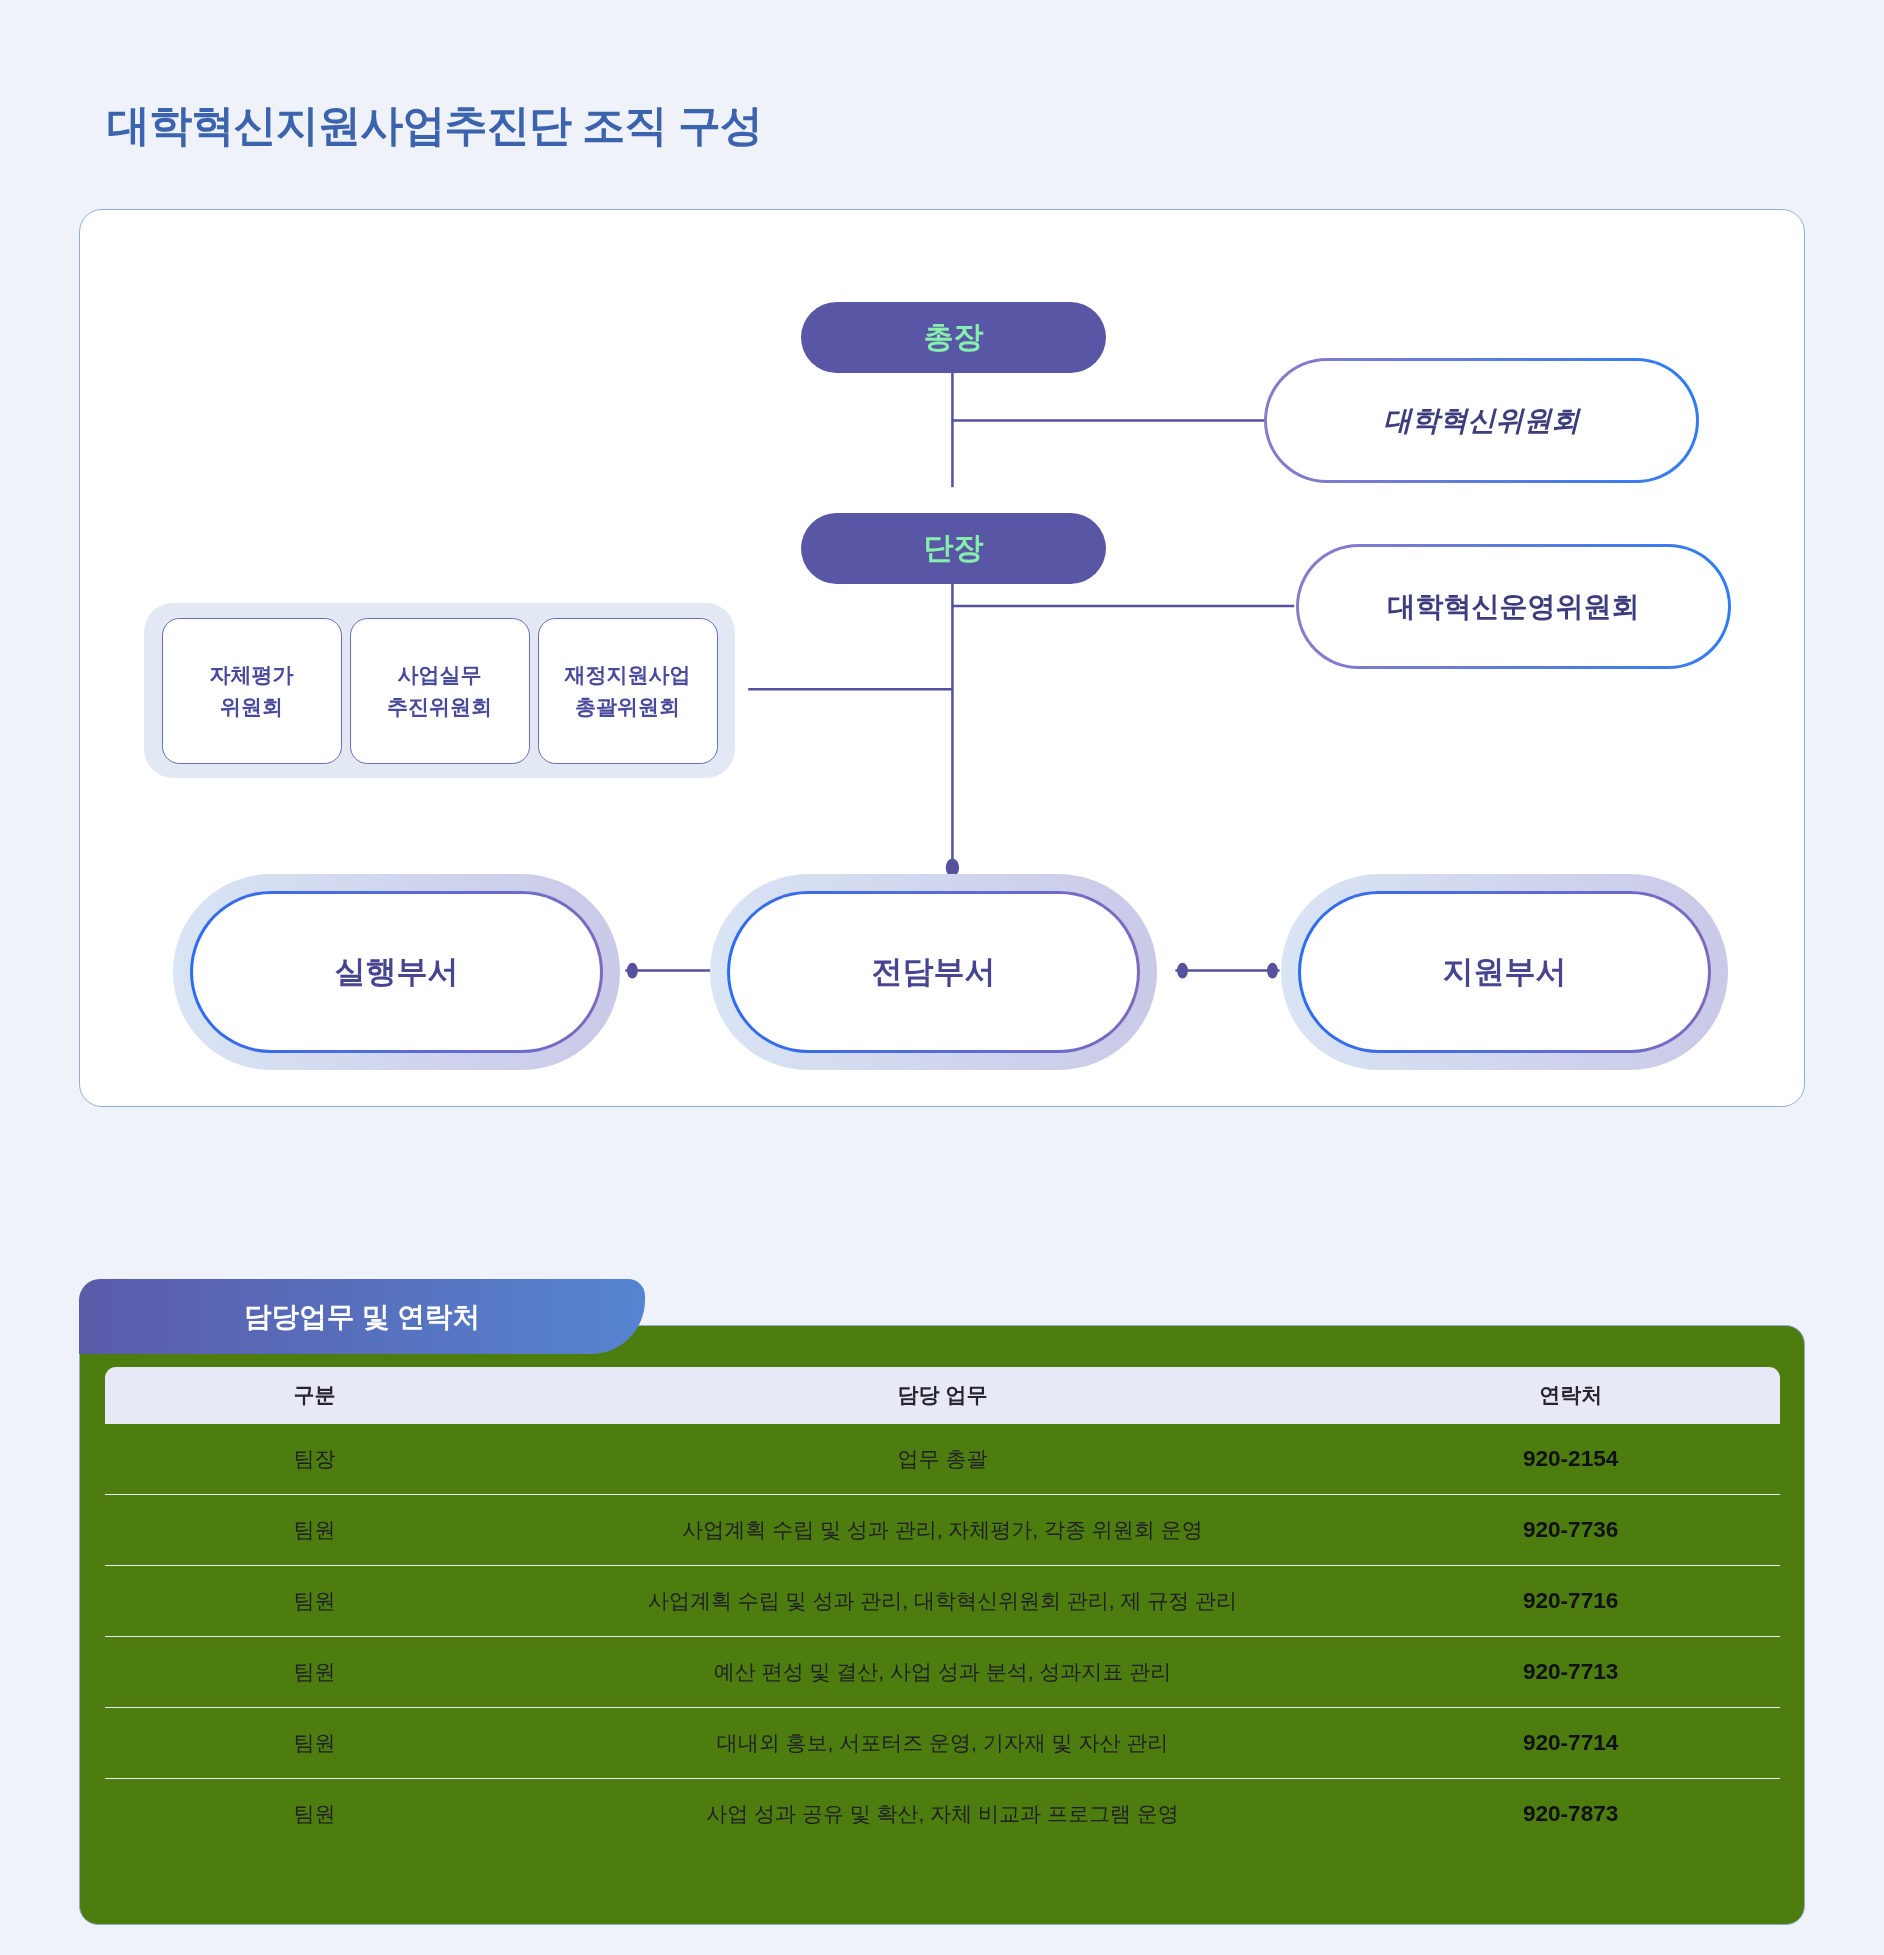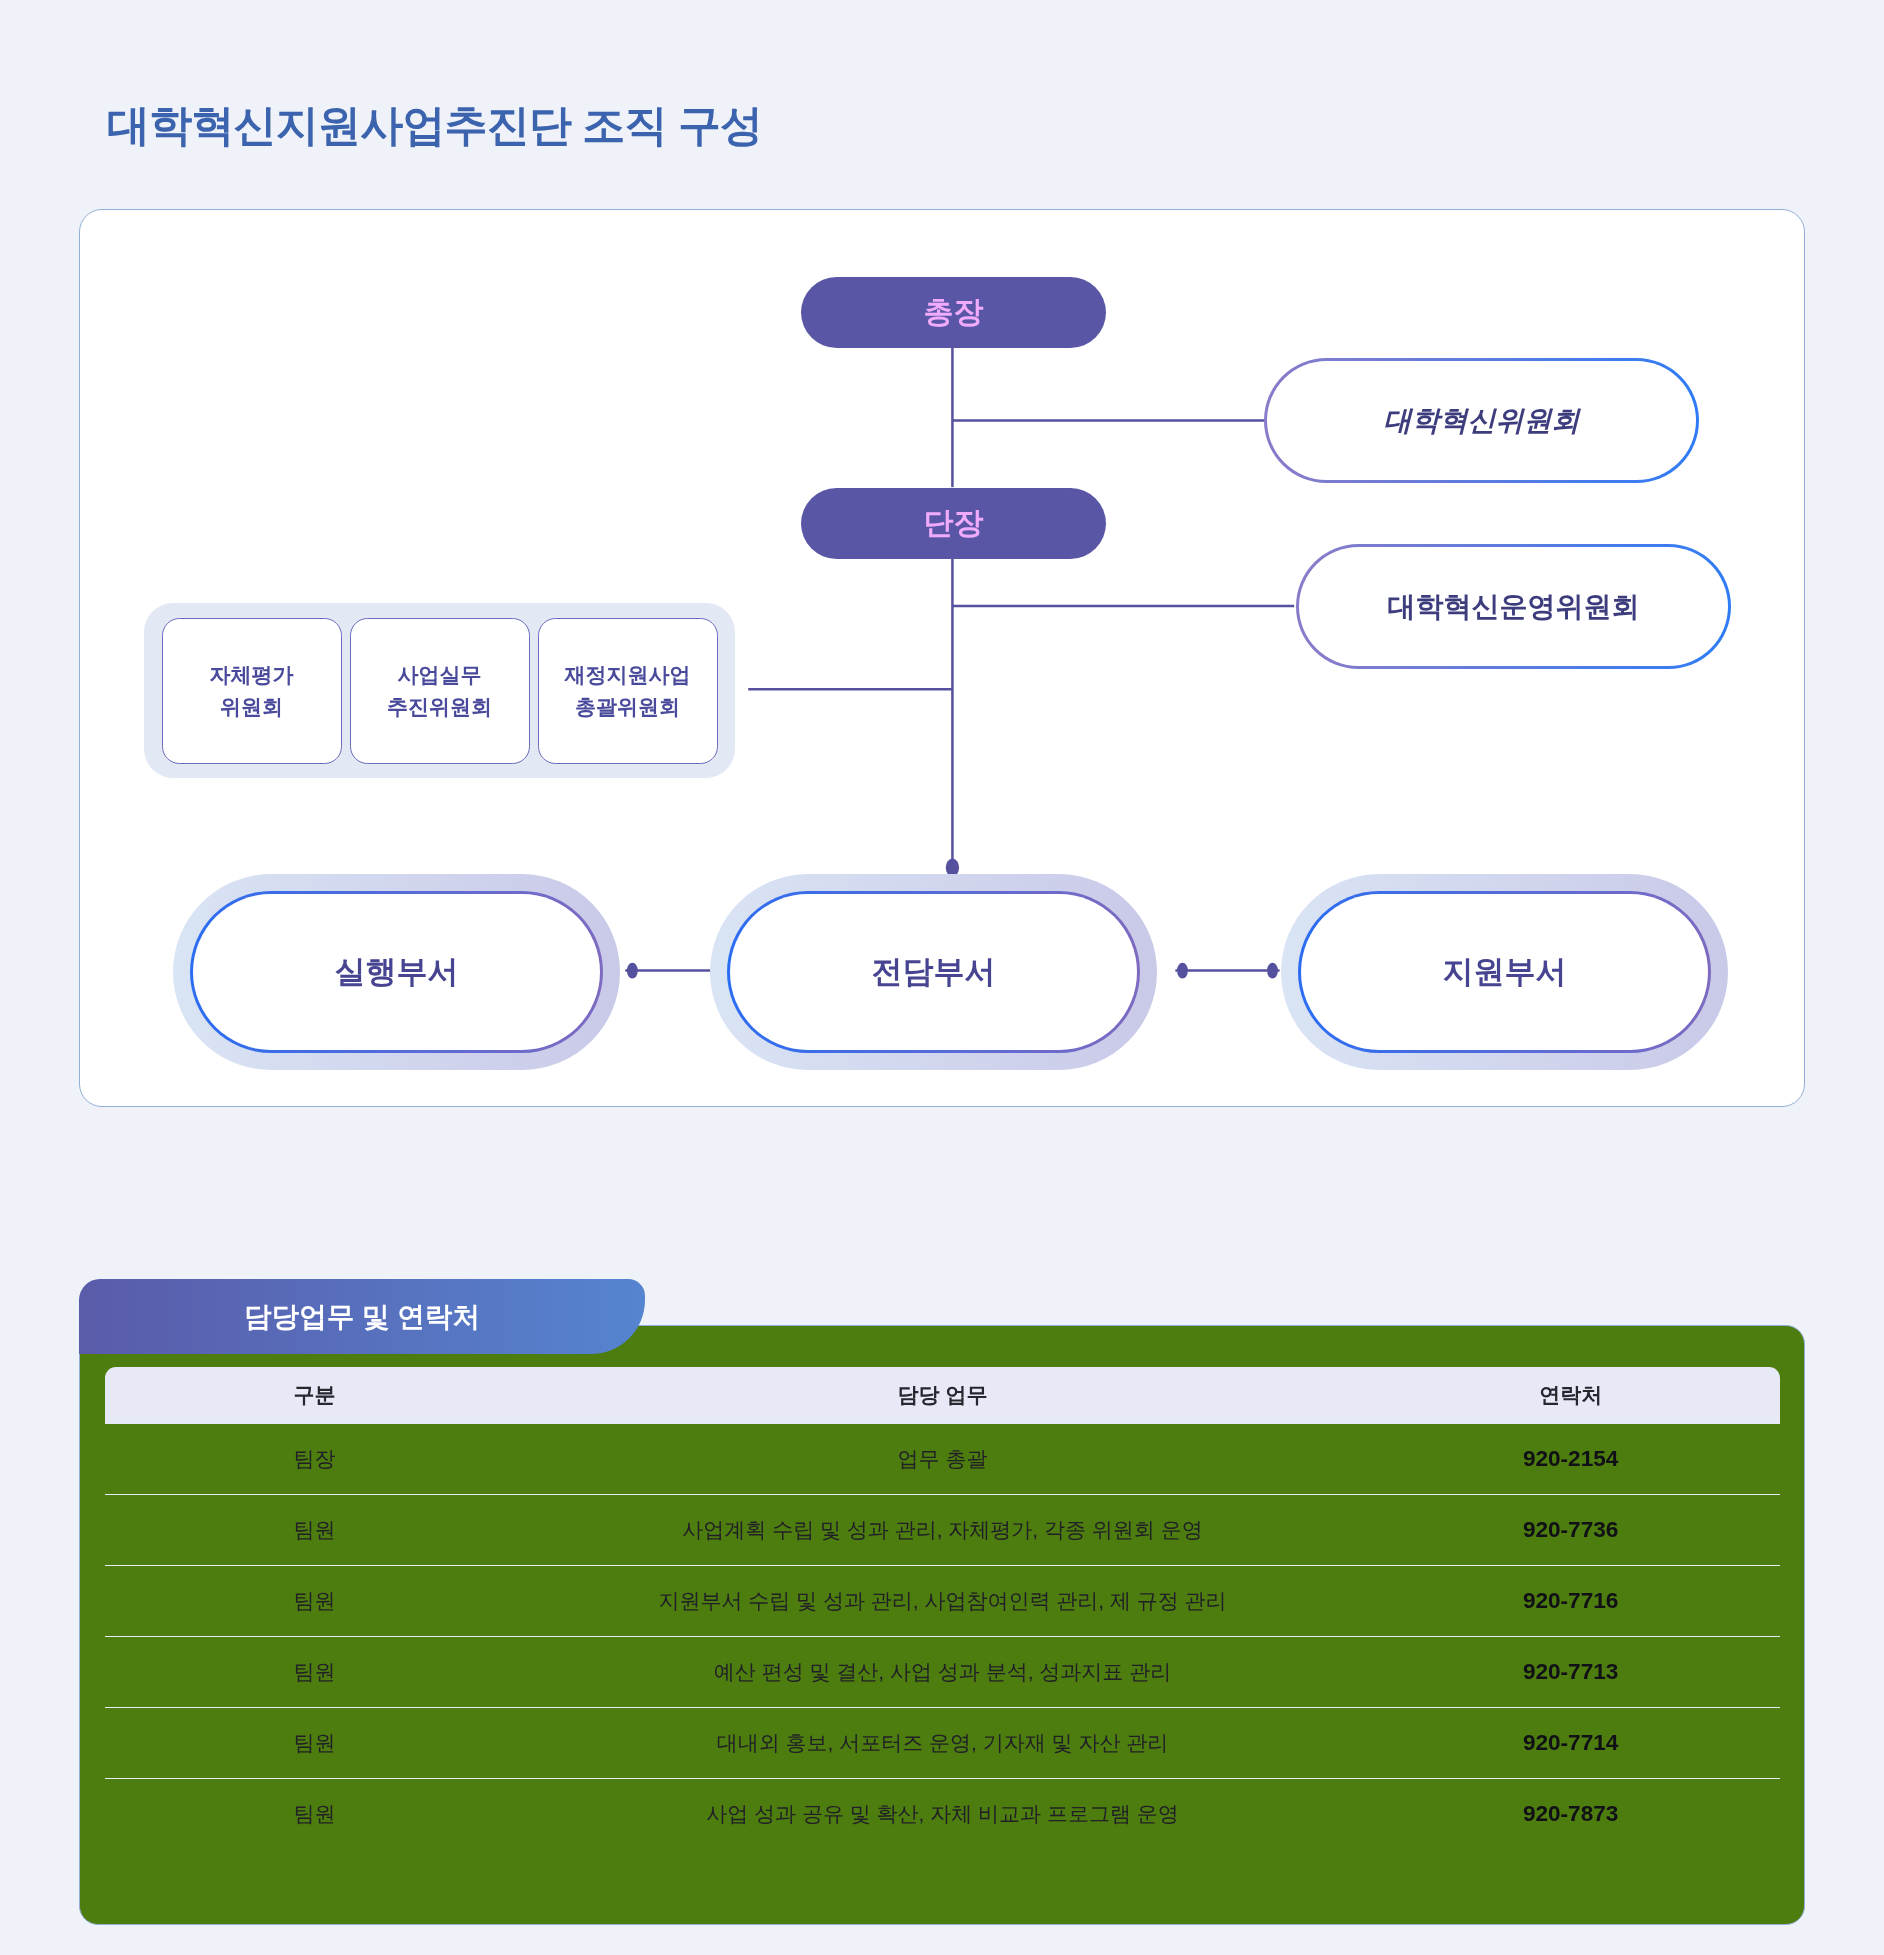--- a/index.html
+++ b/index.html
@@ -4,21 +4,21 @@
 <style>
   html,body{margin:0;padding:0;background:#eff3f9;}
   *{box-sizing:border-box;font-family:"Liberation Sans","DejaVu Sans",sans-serif;}
   .canvas{position:relative;width:1884px;height:1955px;background:#eff3f9;overflow:hidden;}
 
   .page-title{position:absolute;left:107px;top:97px;font-size:43px;font-weight:800;color:#3c63ad;letter-spacing:-0.8px;}
 
   .org-card{position:absolute;left:79px;top:209px;width:1726px;height:898px;background:#ffffff;border:1.3px solid #93aed6;border-radius:23px;}
   .org-svg{position:absolute;left:0;top:0;width:100%;height:100%;}
 
-  .solid-pill{position:absolute;width:305px;height:71px;background:#5a56a6;border-radius:36px;display:flex;align-items:center;justify-content:center;color:#f0abfc;font-size:30px;font-weight:700;}
+  .solid-pill{position:absolute;width:305px;height:71px;background:#5a56a6;border-radius:36px;display:flex;align-items:center;justify-content:center;color:#86efac;font-size:30px;font-weight:700;margin-top:25px;}
   .pill-president{left:721px;top:67px;}
   .pill-director{left:721px;top:278px;}
 
   .outline-box{position:absolute;width:435px;height:125px;border-radius:63px;background:linear-gradient(90deg,#8a7bc8,#2e7cf6);padding:2.9px;}
   .outline-box .in{width:100%;height:100%;background:#ffffff;border-radius:60px;display:flex;align-items:center;justify-content:center;font-size:28px;font-weight:700;color:#3d3d7e;}
   .box-innovation{left:1184px;top:148px;font-style:italic;}
   .box-operation{left:1216px;top:334px;}
 
   .committee-wrap{position:absolute;left:64px;top:393px;width:591px;height:175px;background:#e3e8f5;border-radius:29px;display:flex;align-items:center;justify-content:space-between;padding:0 17.5px;}
   .committee-box{width:180px;height:146px;background:#ffffff;border:1.7px solid #6c6cbd;border-radius:17.5px;display:flex;flex-direction:column;align-items:center;justify-content:center;font-size:21px;font-weight:600;color:#4a4a9c;line-height:1.5;text-align:center;}
@@ -132,21 +132,21 @@
         <div class="c-duty">업무 총괄</div>
         <div class="c-phone">920-2154</div>
       </div>
       <div class="t-row">
         <div class="c-role">팀원</div>
         <div class="c-duty">사업계획 수립 및 성과 관리, 자체평가, 각종 위원회 운영</div>
         <div class="c-phone">920-7736</div>
       </div>
       <div class="t-row">
         <div class="c-role">팀원</div>
-        <div class="c-duty">지원부서 수립 및 성과 관리, 사업참여인력 관리, 제 규정 관리</div>
+        <div class="c-duty">사업계획 수립 및 성과 관리, 대학혁신위원회 관리, 제 규정 관리</div>
         <div class="c-phone">920-7716</div>
       </div>
       <div class="t-row">
         <div class="c-role">팀원</div>
         <div class="c-duty">예산 편성 및 결산, 사업 성과 분석, 성과지표 관리</div>
         <div class="c-phone">920-7713</div>
       </div>
       <div class="t-row">
         <div class="c-role">팀원</div>
         <div class="c-duty">대내외 홍보, 서포터즈 운영, 기자재 및 자산 관리</div>

